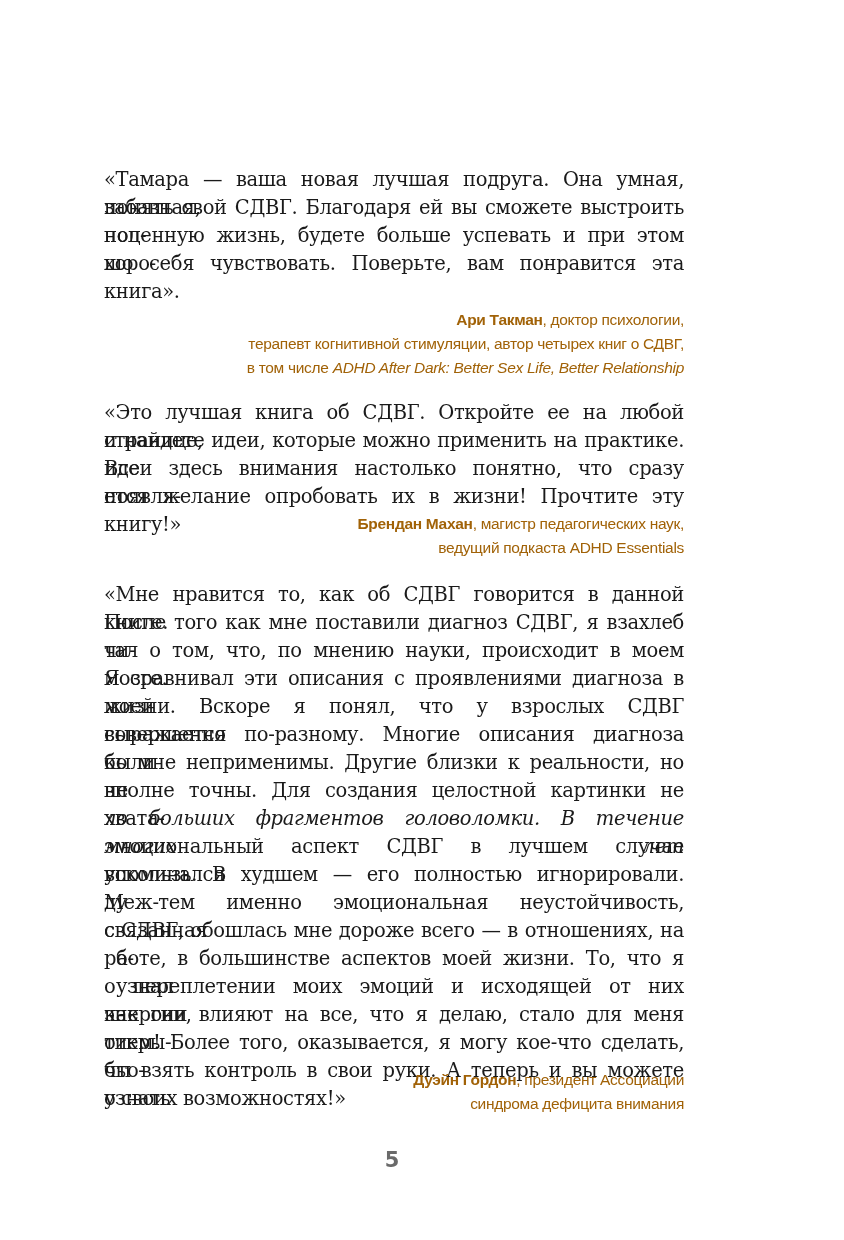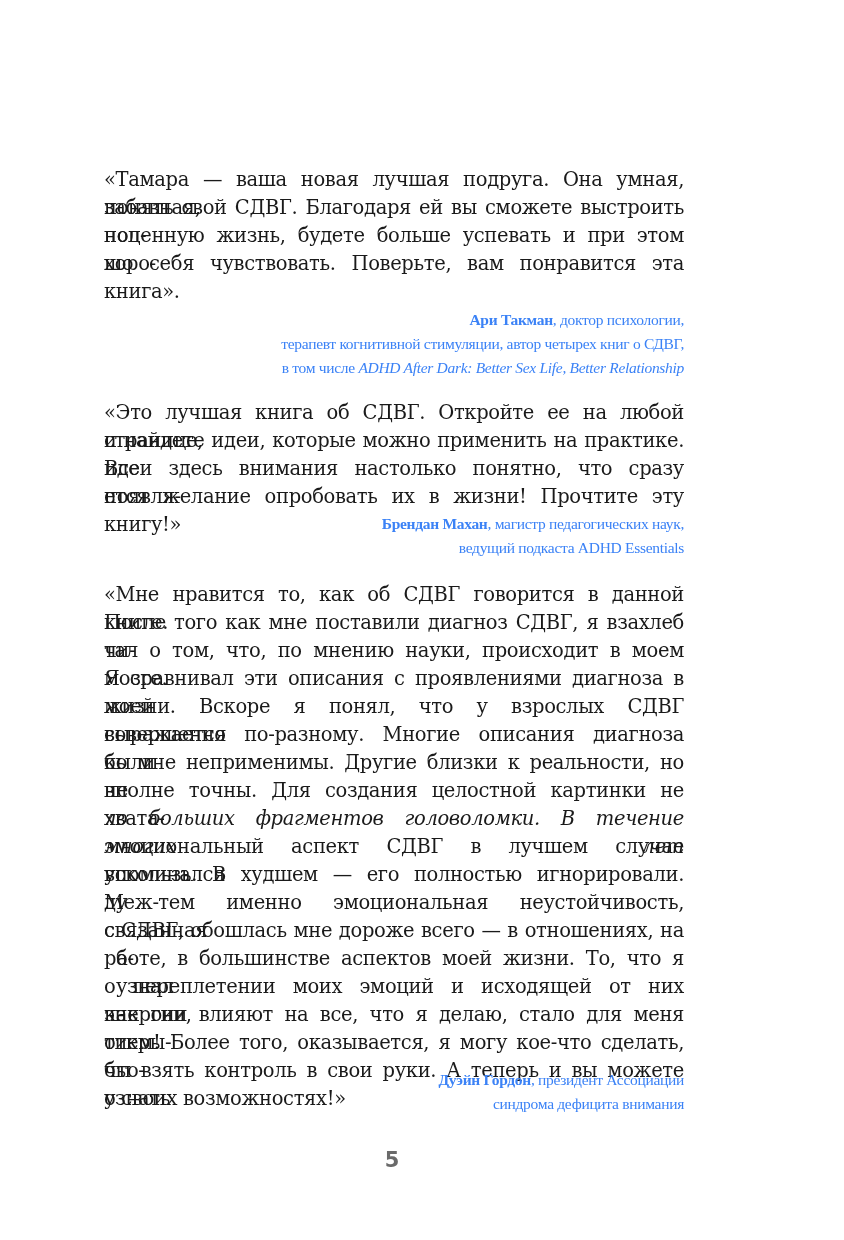--- a/index.html
+++ b/index.html
@@ -12,25 +12,25 @@
     line-height: 28px;
     height: 28px;
     color: #1a1a1a;
     white-space: nowrap;
     text-align: justify;
     text-align-last: justify;
     letter-spacing: -0.35px;
   }
   .quote .line.last { text-align-last: left; }
   .attr .line {
-    font-family: Liberation Serif, serif;
+    font-family: Liberation Sans, sans-serif;
     font-size: 15.5px;
     line-height: 24px;
     height: 24px;
-    color: #3b82f6;
+    color: #a16207;
     text-align: right;
     white-space: nowrap;
     letter-spacing: -0.3px;
   }
   .attr .name { font-weight: bold; }
   .attr .it { font-style: italic; }
   .pagenum {
     position: absolute; left: 372px; top: 1130px; width: 40px; text-align: center;
     font-family: "DejaVu Sans", "Liberation Sans", sans-serif;
     font-weight: bold; font-size: 21px; color: #6a6a6a;

